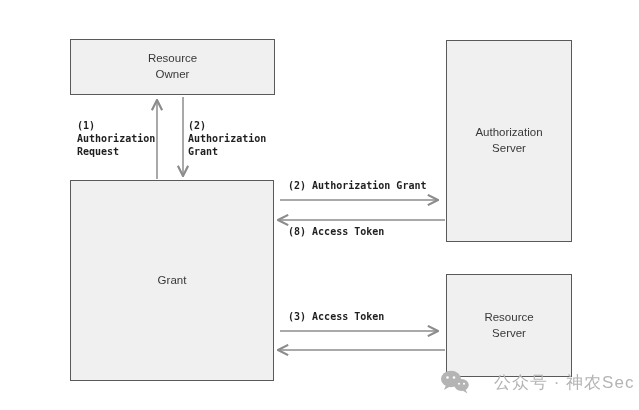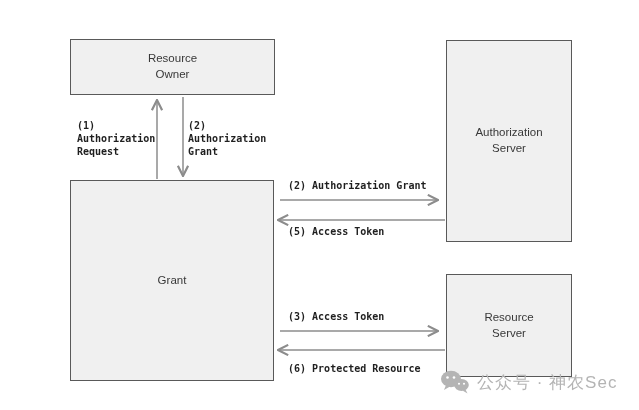--- a/index.html
+++ b/index.html
@@ -54,21 +54,21 @@
   #lbl-step4 { left: 288px; top: 225px; }
   #lbl-step5 { left: 288px; top: 310px; }
   #lbl-step6 { left: 288px; top: 362px; }
 
   .watermark {
     position: absolute;
     left: 440px;
     top: 369px;
     display: flex;
     align-items: center;
-    gap: 7px;
+    gap: 24px;
   }
   .watermark-text {
     font-family: "Liberation Sans", sans-serif;
     font-size: 17px;
     letter-spacing: 1px;
     color: #b4b4b4;
     white-space: nowrap;
   }
 </style>
 </head>
@@ -108,23 +108,22 @@
 Server</span>
   </div>
 
   <div class="step-label" id="lbl-step1">(1)
 Authorization
 Request</div>
   <div class="step-label" id="lbl-step2">(2)
 Authorization
 Grant</div>
   <div class="step-label" id="lbl-step3">(2) Authorization Grant</div>
-  <div class="step-label" id="lbl-step4">(5) Access Token</div>
+  <div class="step-label" id="lbl-step4">(8) Access Token</div>
   <div class="step-label" id="lbl-step5">(3) Access Token</div>
-  <div class="step-label" id="lbl-step6">(6) Protected Resource</div>
 
   <div class="watermark">
     <svg width="30" height="26" viewBox="0 0 30 26" xmlns="http://www.w3.org/2000/svg">
       <ellipse cx="11" cy="10" rx="10" ry="8.2" fill="#b4b4b4"></ellipse>
       <path d="M6 16 L4 21 L10 17.5 Z" fill="#b4b4b4"></path>
       <circle cx="7.5" cy="8.5" r="1.3" fill="#ffffff"></circle>
       <circle cx="14" cy="8.5" r="1.3" fill="#ffffff"></circle>
       <ellipse cx="21.5" cy="16" rx="7.3" ry="6" fill="#b4b4b4"></ellipse>
       <path d="M25.5 20.5 L27.5 24.5 L22.5 21.5 Z" fill="#b4b4b4"></path>
       <circle cx="19" cy="14.8" r="1.05" fill="#ffffff"></circle>

